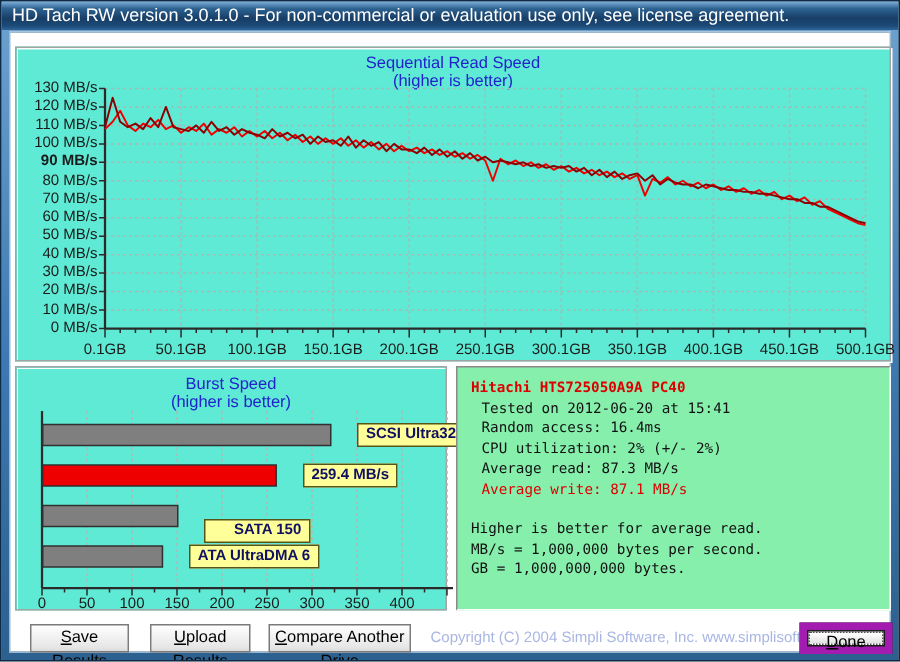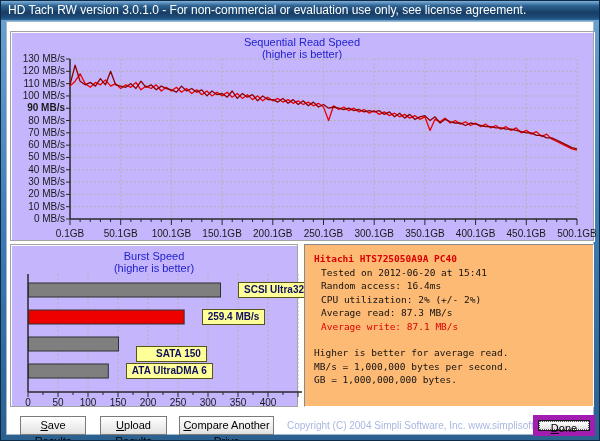--- a/index.html
+++ b/index.html
@@ -13,36 +13,36 @@
     position:absolute; left:0; top:0; width:100%; height:19px;
     background:linear-gradient(180deg,#7fb0da 0%, #2d6291 25%, #173e66 60%, #1c4a77 85%, #2e6596 100%);
     color:#ffffff; font-size:12px; line-height:19px; padding-left:7px;
     white-space:nowrap; overflow:hidden;
   }
   .client {
     position:absolute; left:5px; top:20px; right:5px; bottom:5px;
     background:#ffffff; border:1px solid #9db8cf;
   }
   .groupbox {
-    position:absolute; background:#c4b5fd;
+    position:absolute; background:#5eead4;
     border:1px solid #a3a3a3;
     box-shadow:1px 1px 0 #ffffff, inset 1px 1px 0 #fbfbfb;
   }
   .chart-title { position:absolute; width:100%; text-align:center; color:#2222cc; font-size:11px; }
   .chart-sub   { position:absolute; width:100%; text-align:center; color:#2222cc; font-size:11px; }
   .axis-label  { position:absolute; font-size:10px; color:#1a1a1a; }
   .ylab { text-align:right; }
   .xlab { text-align:center; }
   .bar-tag {
     position:absolute; background:#ffff99; border:1px solid #55551a;
     color:#101060; font-size:10px; font-weight:bold; padding:0 5px; line-height:14px;
     white-space:nowrap;
   }
   .infobox {
-    position:absolute; background:#fdba74;
+    position:absolute; background:#86efac;
     border:1px solid; border-color:#8a8a8a #ffffff #ffffff #8a8a8a;
     font-family:"DejaVu Sans Mono", monospace; font-size:9.5px; line-height:13.5px;
     padding:7px 0 0 9px; color:#111111;
   }
   .infobox .drive { color:#dd0000; font-weight:bold; }
   .infobox .det   { padding-left:7px; }
   .infobox .warm  { color:#dd0000; }
   .infobox .notes { margin-top:13px; }
   .btn {
     position:absolute; height:19px; font-size:11px; color:#000;

